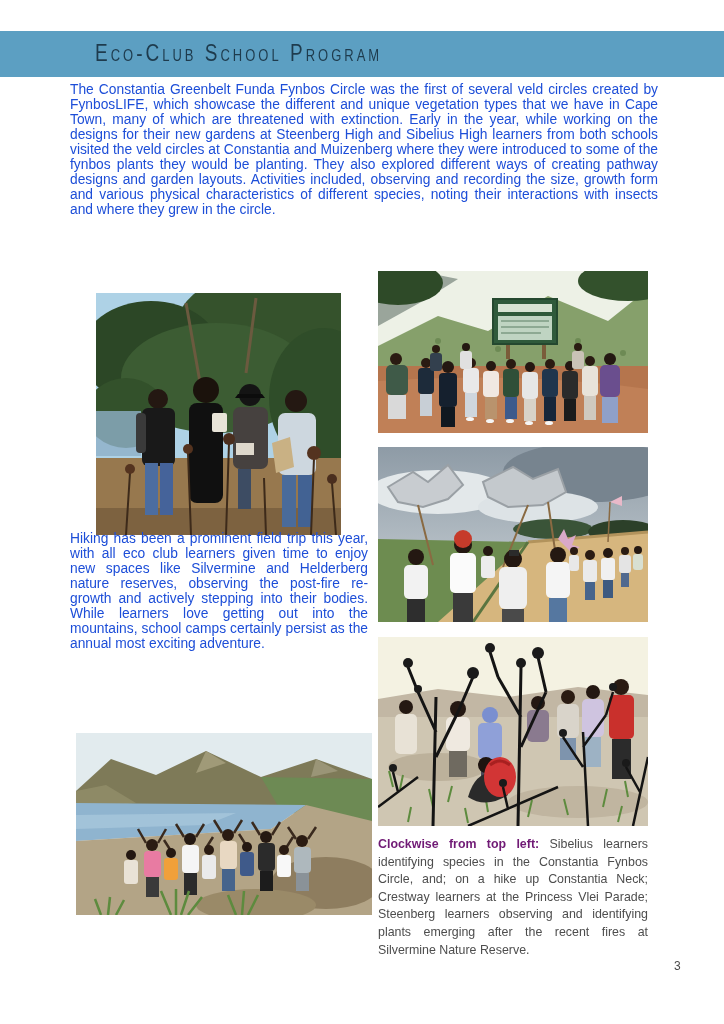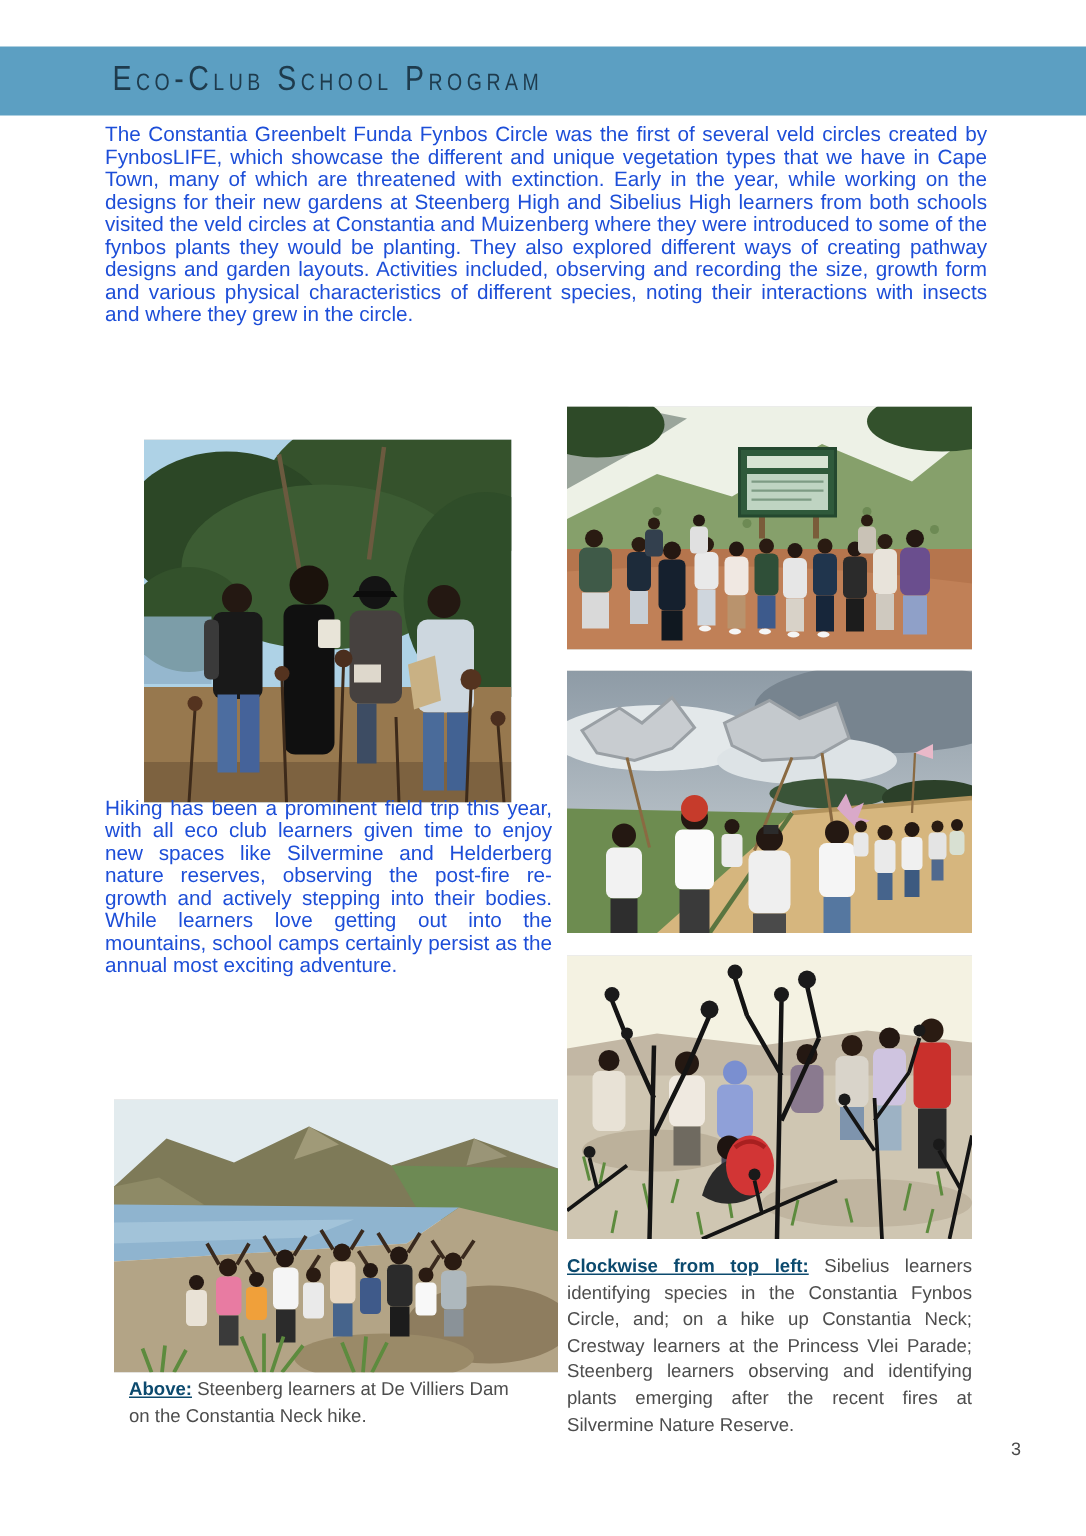--- a/index.html
+++ b/index.html
@@ -13,20 +13,21 @@
     background: #ffffff;
     overflow: hidden;
   }
   .header-band {
     position: absolute;
     left: 0; top: 31px;
     width: 724px; height: 46px;
     background: #5C9FC2;
     display: flex;
     align-items: center;
+    padding-left: 20px;
   }
   .header-title {
     margin-left: 75px;
     font-size: 19px;
     font-weight: 400;
     font-variant: small-caps;
     letter-spacing: 3px;
     color: #1E3B4D;
     transform: scaleY(1.22);
     transform-origin: 0 55%;
@@ -40,21 +41,21 @@
     text-align: justify;
   }
   .para-1 { left: 70px; top: 82px;  width: 588px; }
   .para-2 { left: 70px; top: 531px; width: 298px; }
   .caption {
     position: absolute;
     color: #4D4D4D;
     font-size: 12.4px;
     line-height: 18px;
   }
-  .caption b { color: #0c4a6e; text-decoration: underline; }
+  .caption b { color: #701a75; }
   .caption-left  { left: 86px;  top: 917px; width: 268px; }
   .caption-right { left: 378px; top: 836px; width: 270px; text-align: justify; line-height: 17.6px; }
   .photo {
     position: absolute;
     overflow: hidden;
     background: #d8d8d8;
   }
   .photo svg { display: block; width: 100%; height: 100%; }
   .photo-identify { left: 96px;  top: 293px; width: 245px; height: 242px; }
   .photo-sign     { left: 378px; top: 271px; width: 270px; height: 162px; }
@@ -363,19 +364,18 @@
           <rect x="48" y="127" width="14" height="24" rx="3" fill="#e9e2d6"></rect>
       </g>
       <g stroke="#5d8b3e" stroke-width="2.5" fill="none">
         <path d="M95,182 l-10,-24 M100,182 l0,-26 M105,182 l8,-24 M112,182 l14,-18"></path>
         <path d="M160,182 l-8,-20 M166,182 l2,-24 M172,182 l10,-20"></path>
         <path d="M25,182 l-6,-16 M32,182 l2,-18 M40,182 l8,-15"></path>
       </g>
     </svg>
   </div>
 
-  <p class="caption caption-left"><b>Above:</b><span> Steenberg learners at De Villiers Dam on the Constantia Neck hike.</span></p>
 
   <p class="caption caption-right"><b>Clockwise from top left:</b><span> Sibelius learners identifying species in the Constantia Fynbos Circle, and; on a hike up Constantia Neck; Crestway learners at the Princess Vlei Parade; Steenberg learners observing and identifying plants emerging after the recent fires at Silvermine Nature Reserve.</span></p>
 
   <div class="page-number">3</div>
 
 </div>
 
 </body></html>

